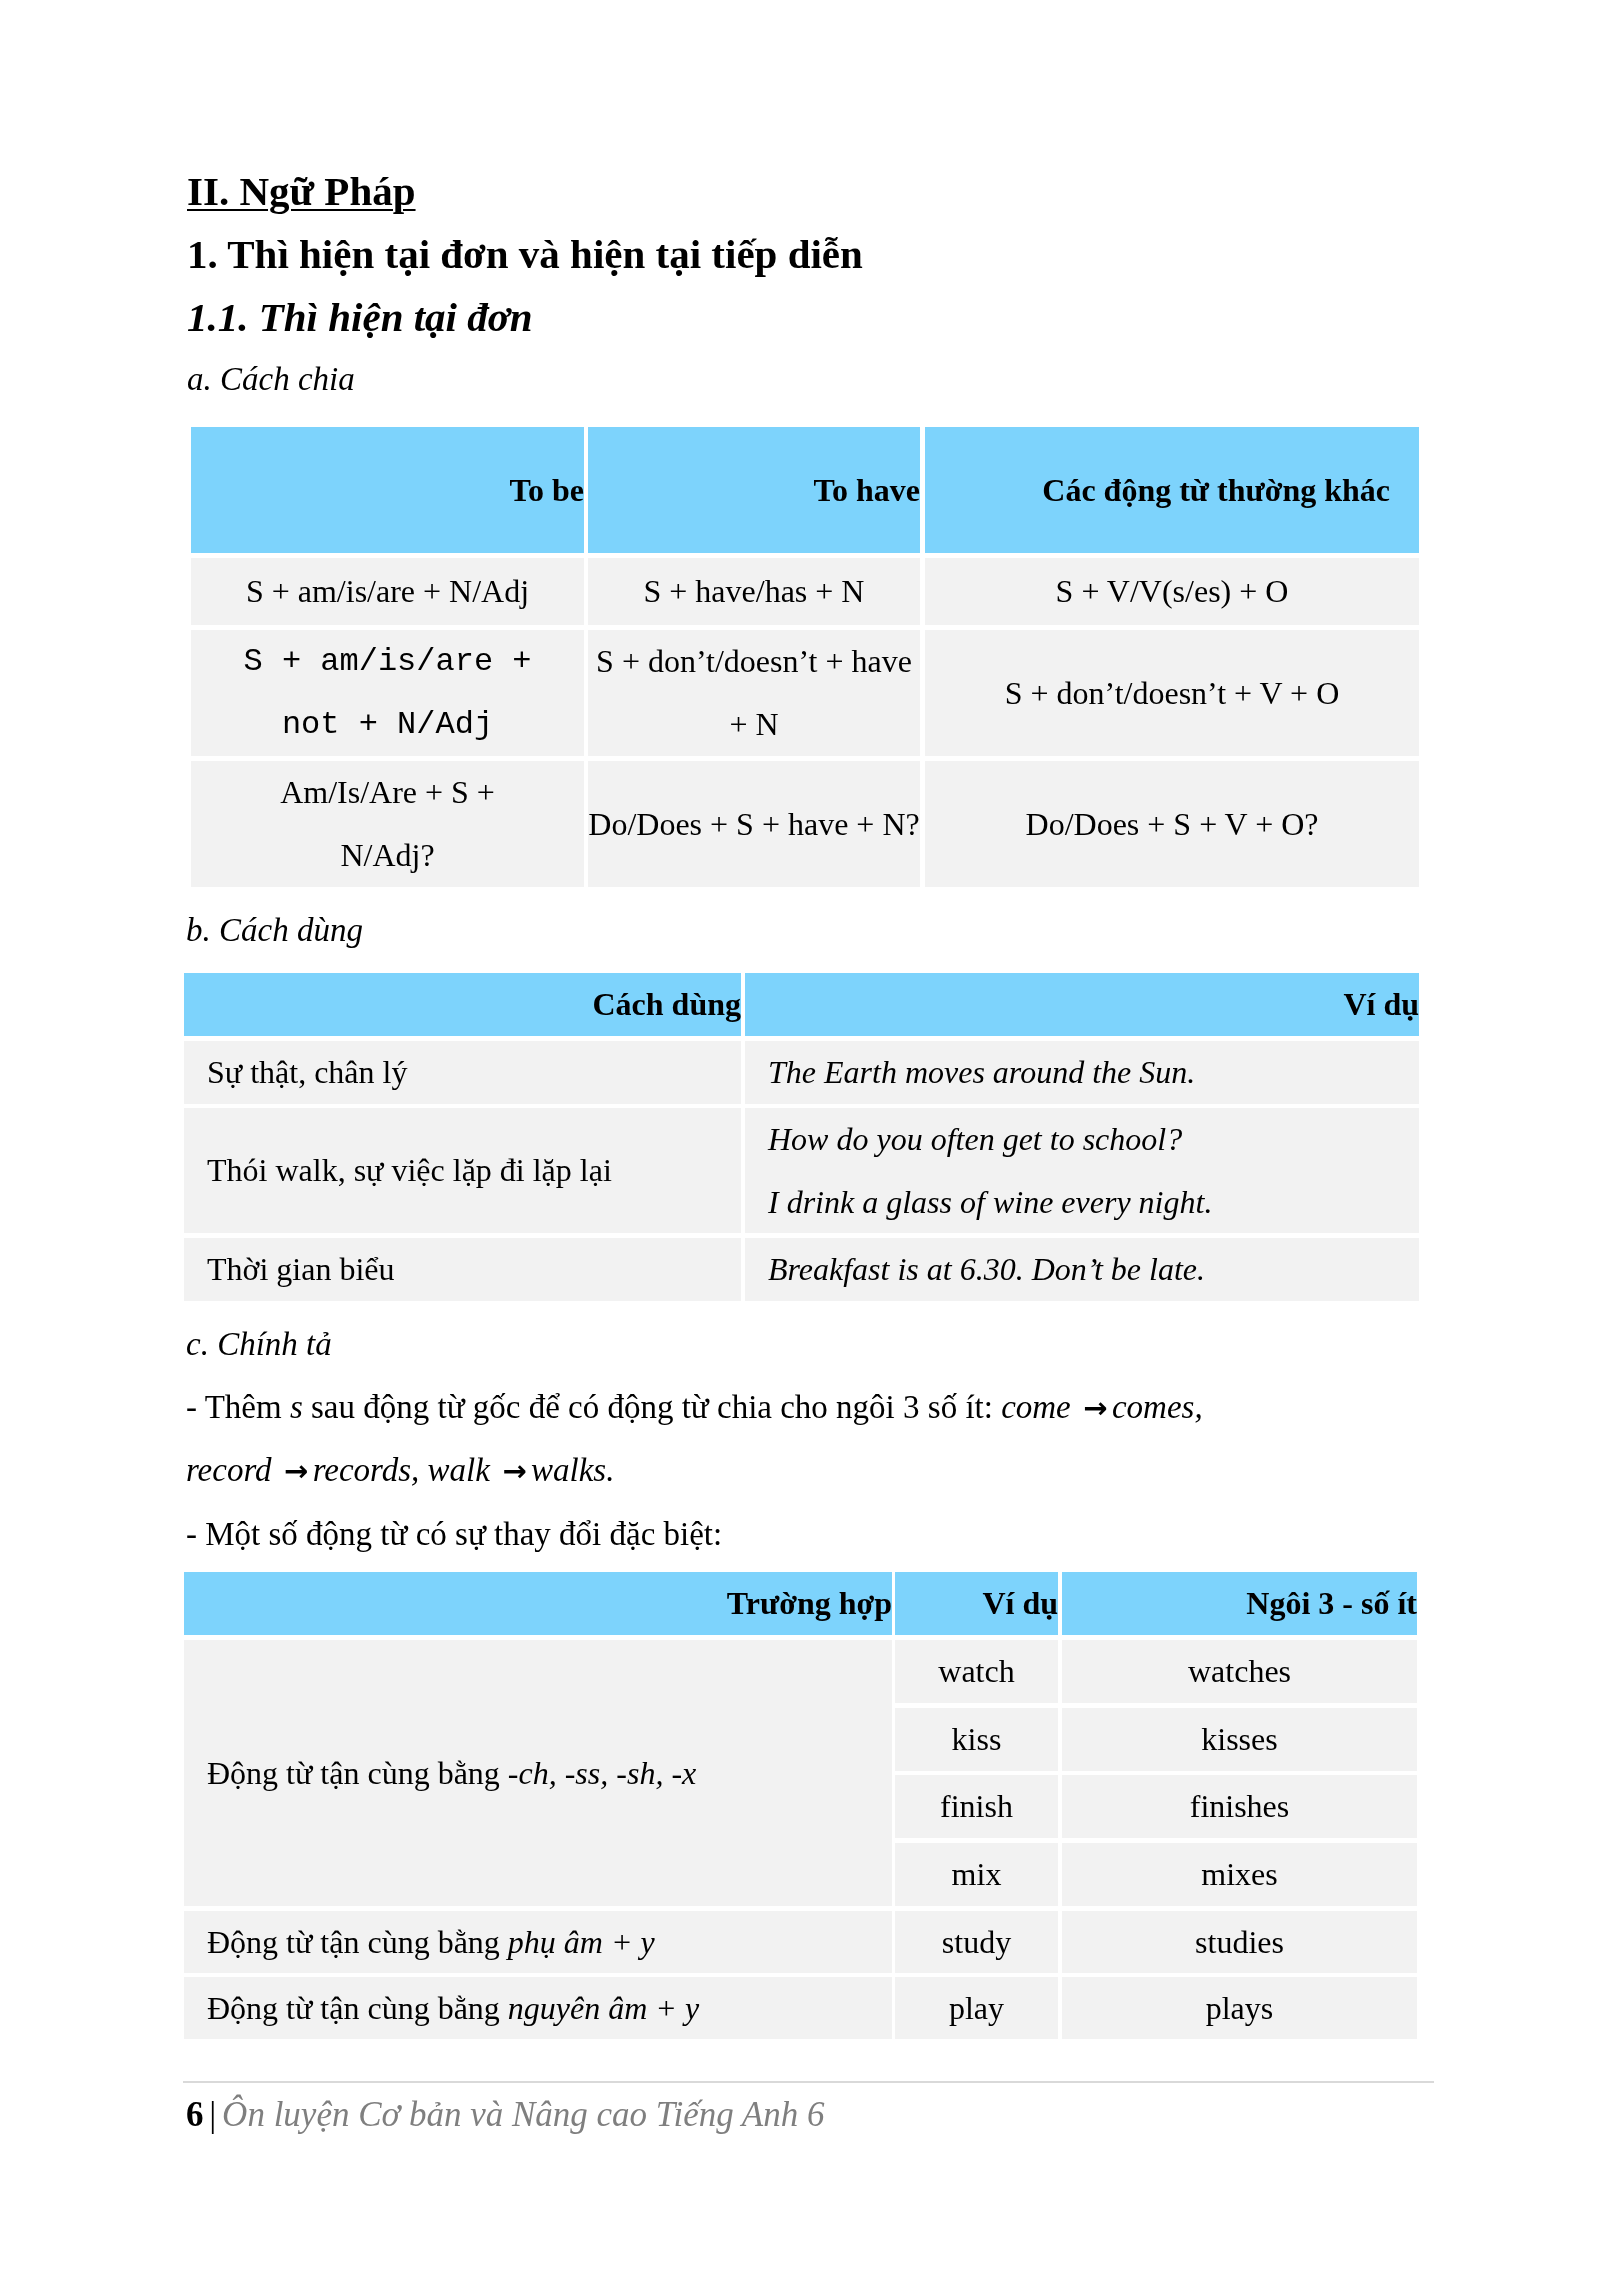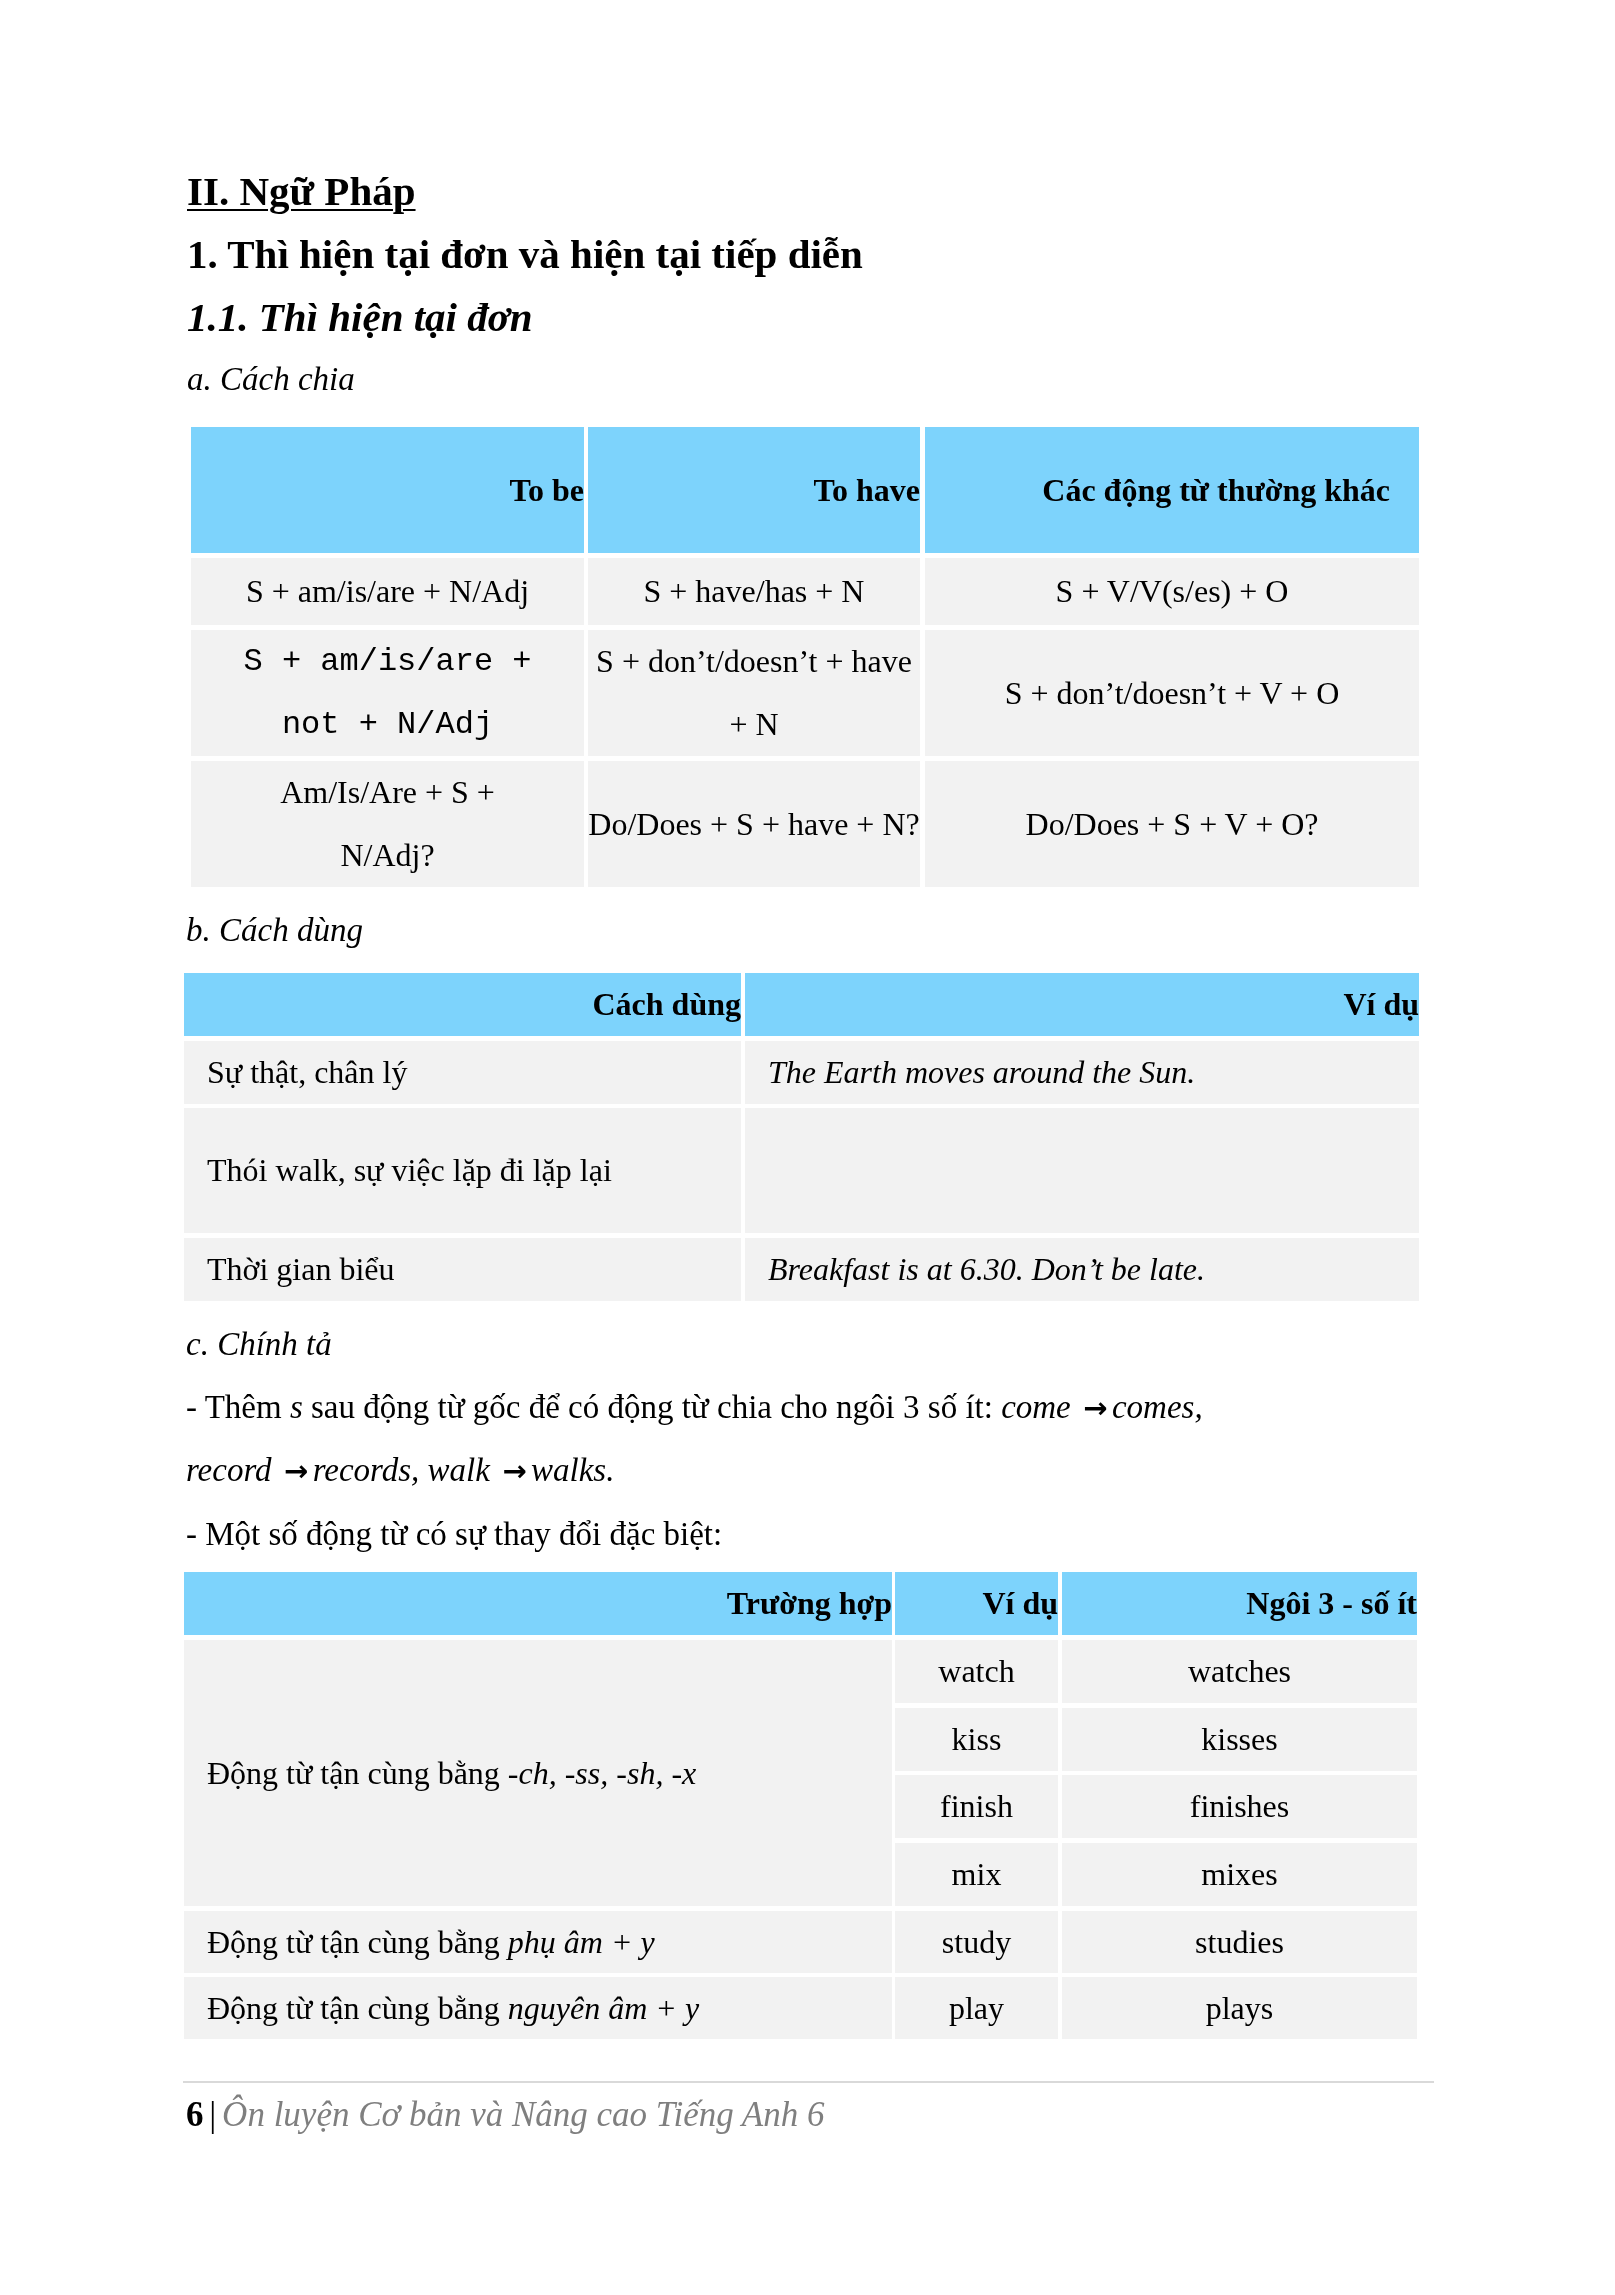--- a/index.html
+++ b/index.html
@@ -88,20 +88,22 @@
       <span>Sự thật, chân lý</span>
     </div>
   <div class="cell bd lft i" style="left:745px; top:1041px; width:674px; height:63px;">
       <span>The Earth moves around the Sun.</span>
     </div>
 
   <div class="cell bd lft" style="left:184px; top:1108px; width:557px; height:125px;">
       <span>Thói walk, sự việc lặp đi lặp lại</span>
     </div>
   <div class="cell bd lft i" style="left:745px; top:1108px; width:674px; height:125px;">
+    <span>How do you often get to school?</span>
+    <span>I drink a glass of wine every night.</span>
   </div>
 
   <div class="cell bd lft" style="left:184px; top:1238px; width:557px; height:63px;">
       <span>Thời gian biểu</span>
     </div>
   <div class="cell bd lft i" style="left:745px; top:1238px; width:674px; height:63px;">
       <span>Breakfast is at 6.30. Don’t be late.</span>
     </div>
 </div>
 

